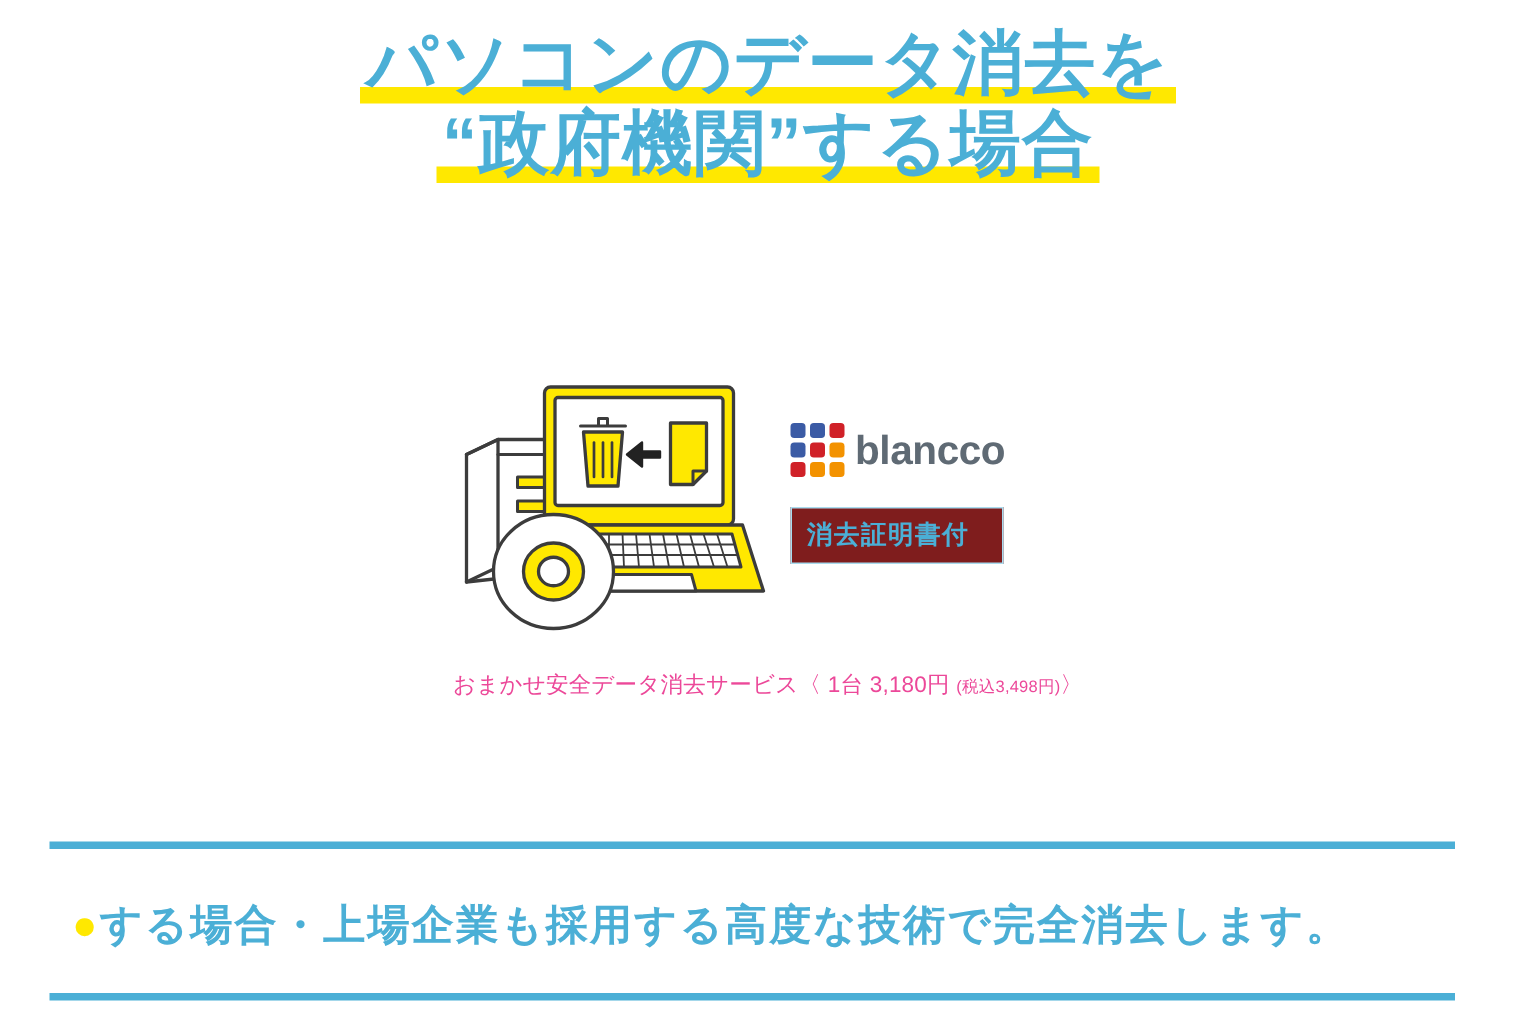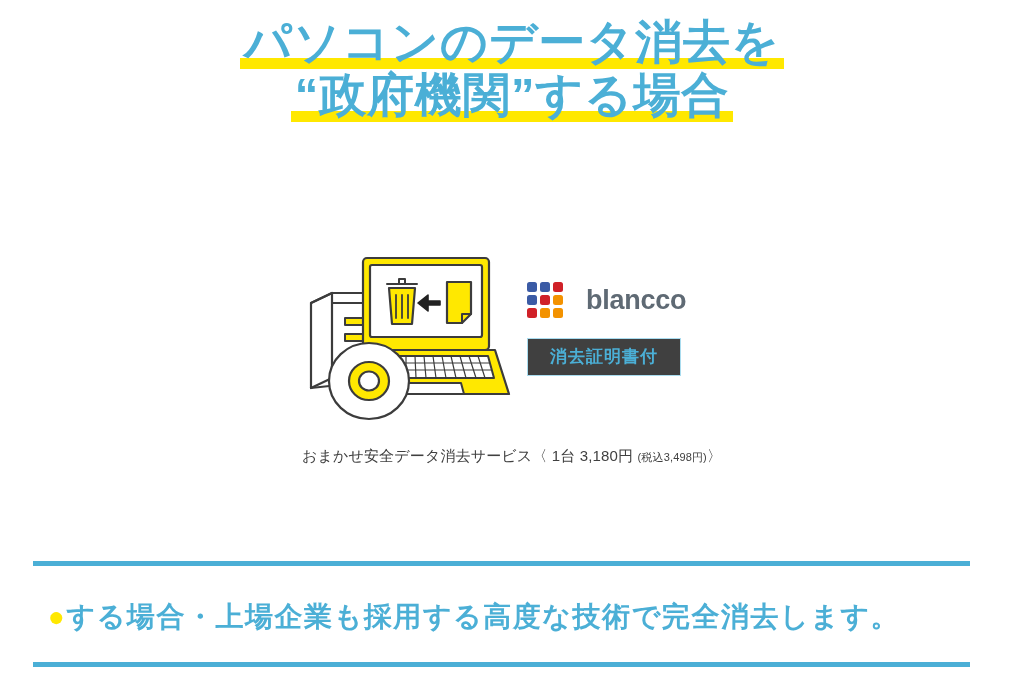--- a/index.html
+++ b/index.html
@@ -77,21 +77,21 @@
   .brand-col {
     position: absolute;
     left: 527px;
     top: 28px;
     width: 230px;
   }
 
   .blancco-logo {
     display: flex;
     align-items: center;
-    gap: 23px;
+    gap: 7px;
     height: 40px;
   }
   .dot-grid {
     display: grid;
     grid-template-columns: repeat(3, 10px);
     grid-template-rows: repeat(3, 10px);
     gap: 3px;
   }
   .dot {
     width: 10px;
@@ -103,38 +103,38 @@
     font-weight: bold;
     color: #5F6A74;
     letter-spacing: -0.01em;
     line-height: 1;
   }
 
   .cert-badge {
     margin-top: 18px;
     display: inline-block;
     border: 1.5px solid #A9DCEF;
-    padding: 9px 22px 10px 22px;
+    padding: 9px 22px 10px 10px;
     font-size: 17px;
     font-weight: bold;
     color: #4BAFD6;
     letter-spacing: 0.06em;
     line-height: 1;
-    background: #404040;
+    background: #7f1d1d;
   }
 
   
   .caption {
     position: absolute;
     top: 447px;
     left: 0;
     width: 1024px;
     text-align: center;
     font-size: 15px;
-    color: #404040;
+    color: #ec4899;
     letter-spacing: 0.01em;
     white-space: nowrap;
   }
   .caption .small {
     font-size: 11px;
   }
 
   
   .rule {
     position: absolute;

